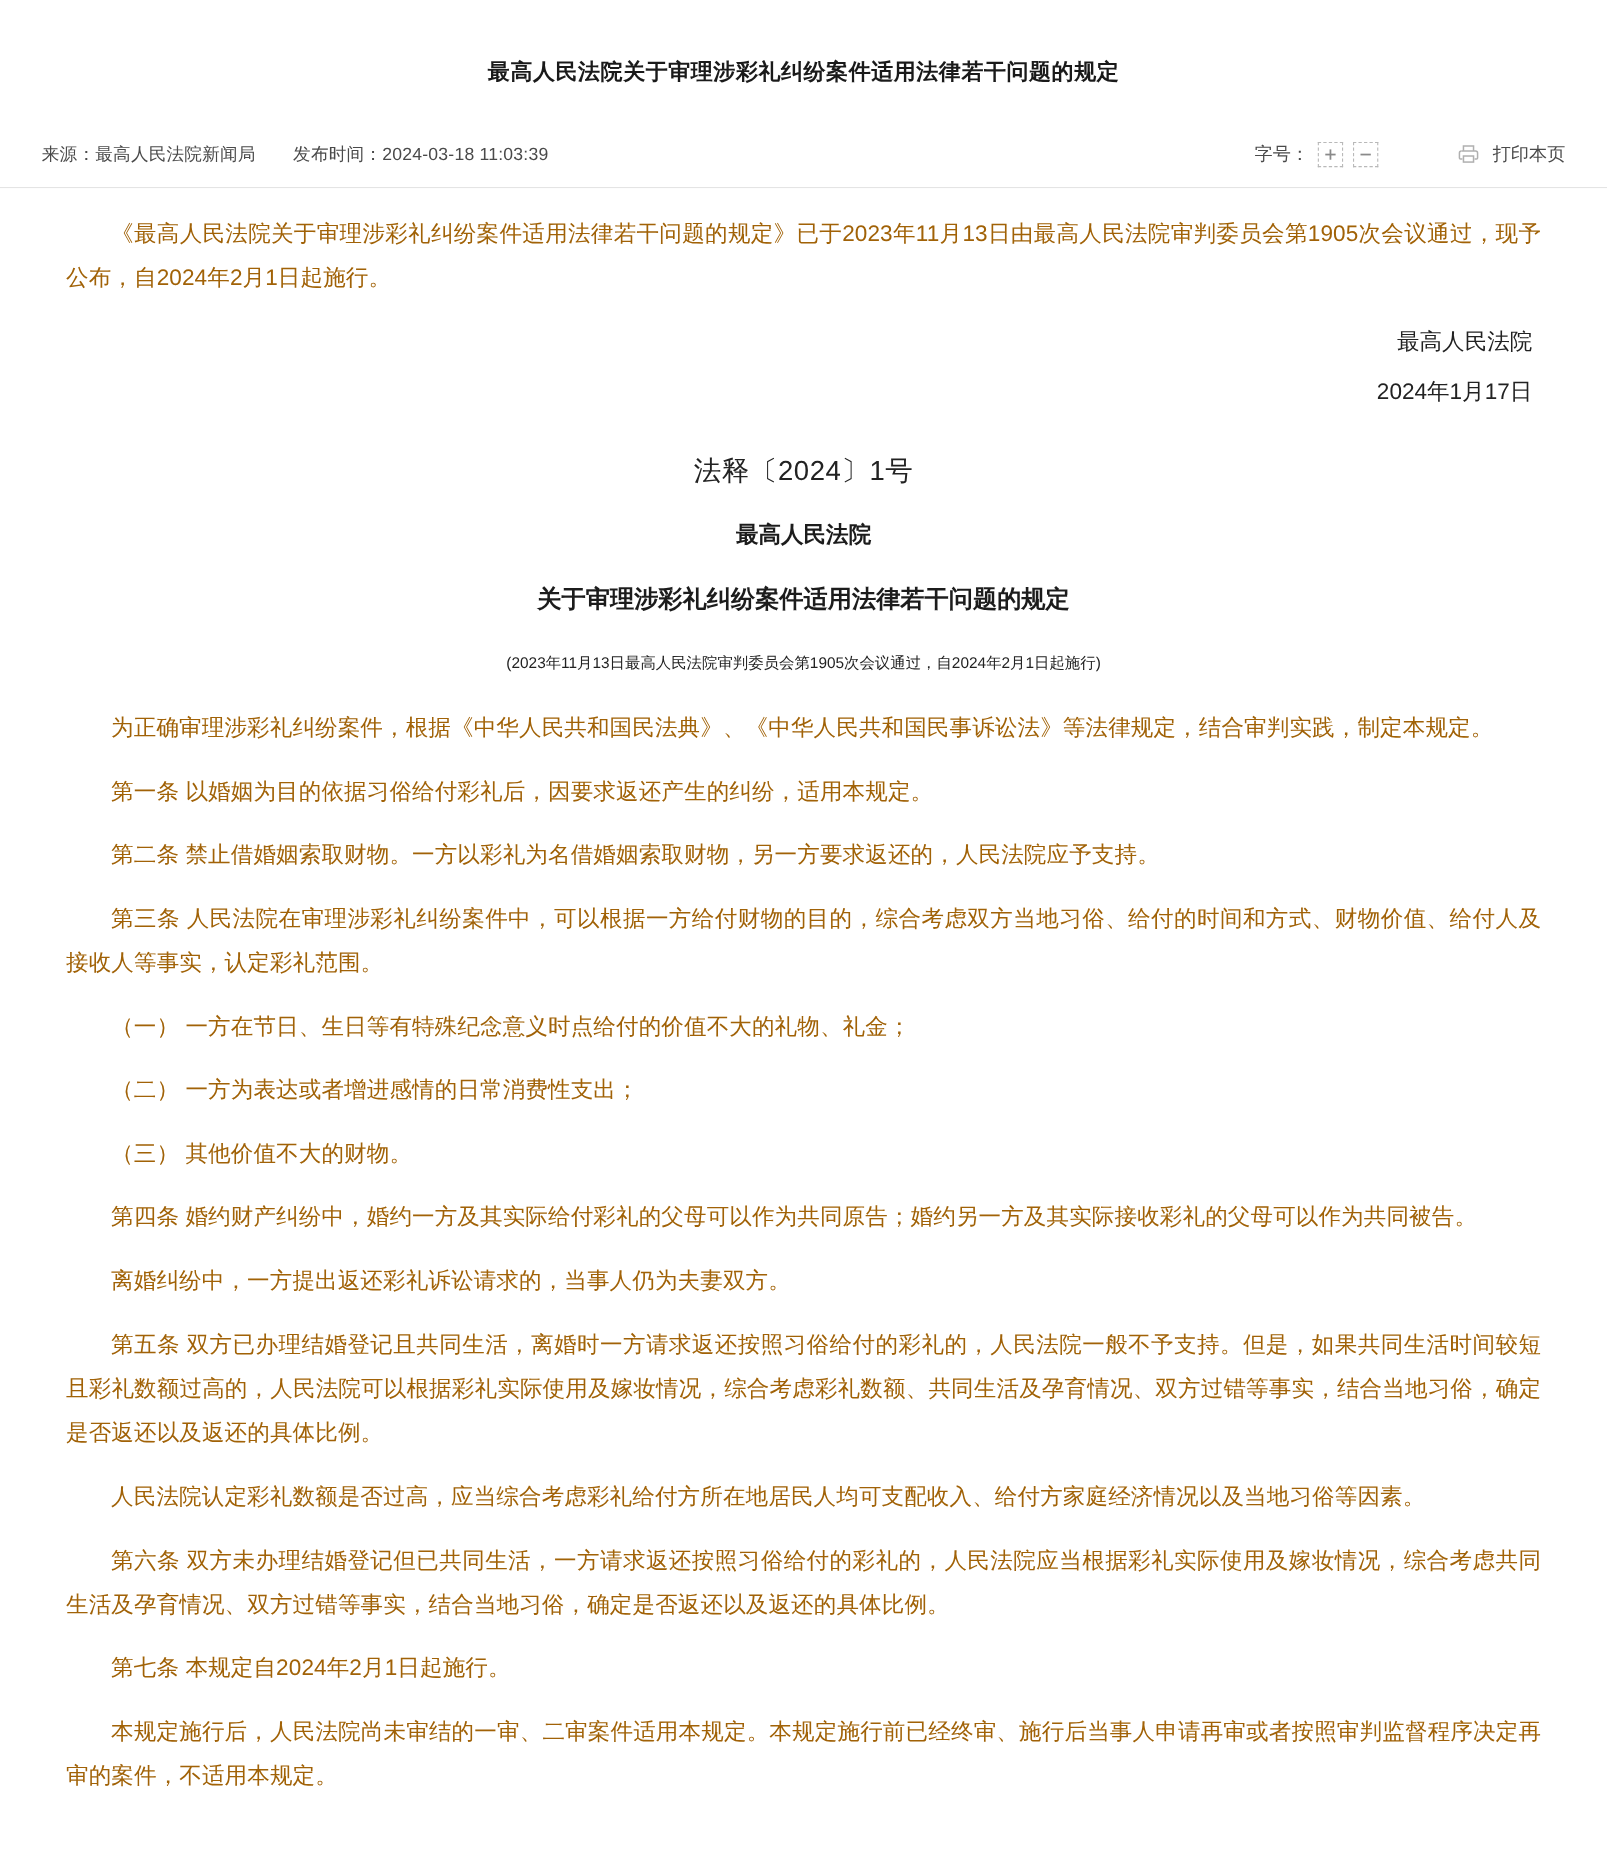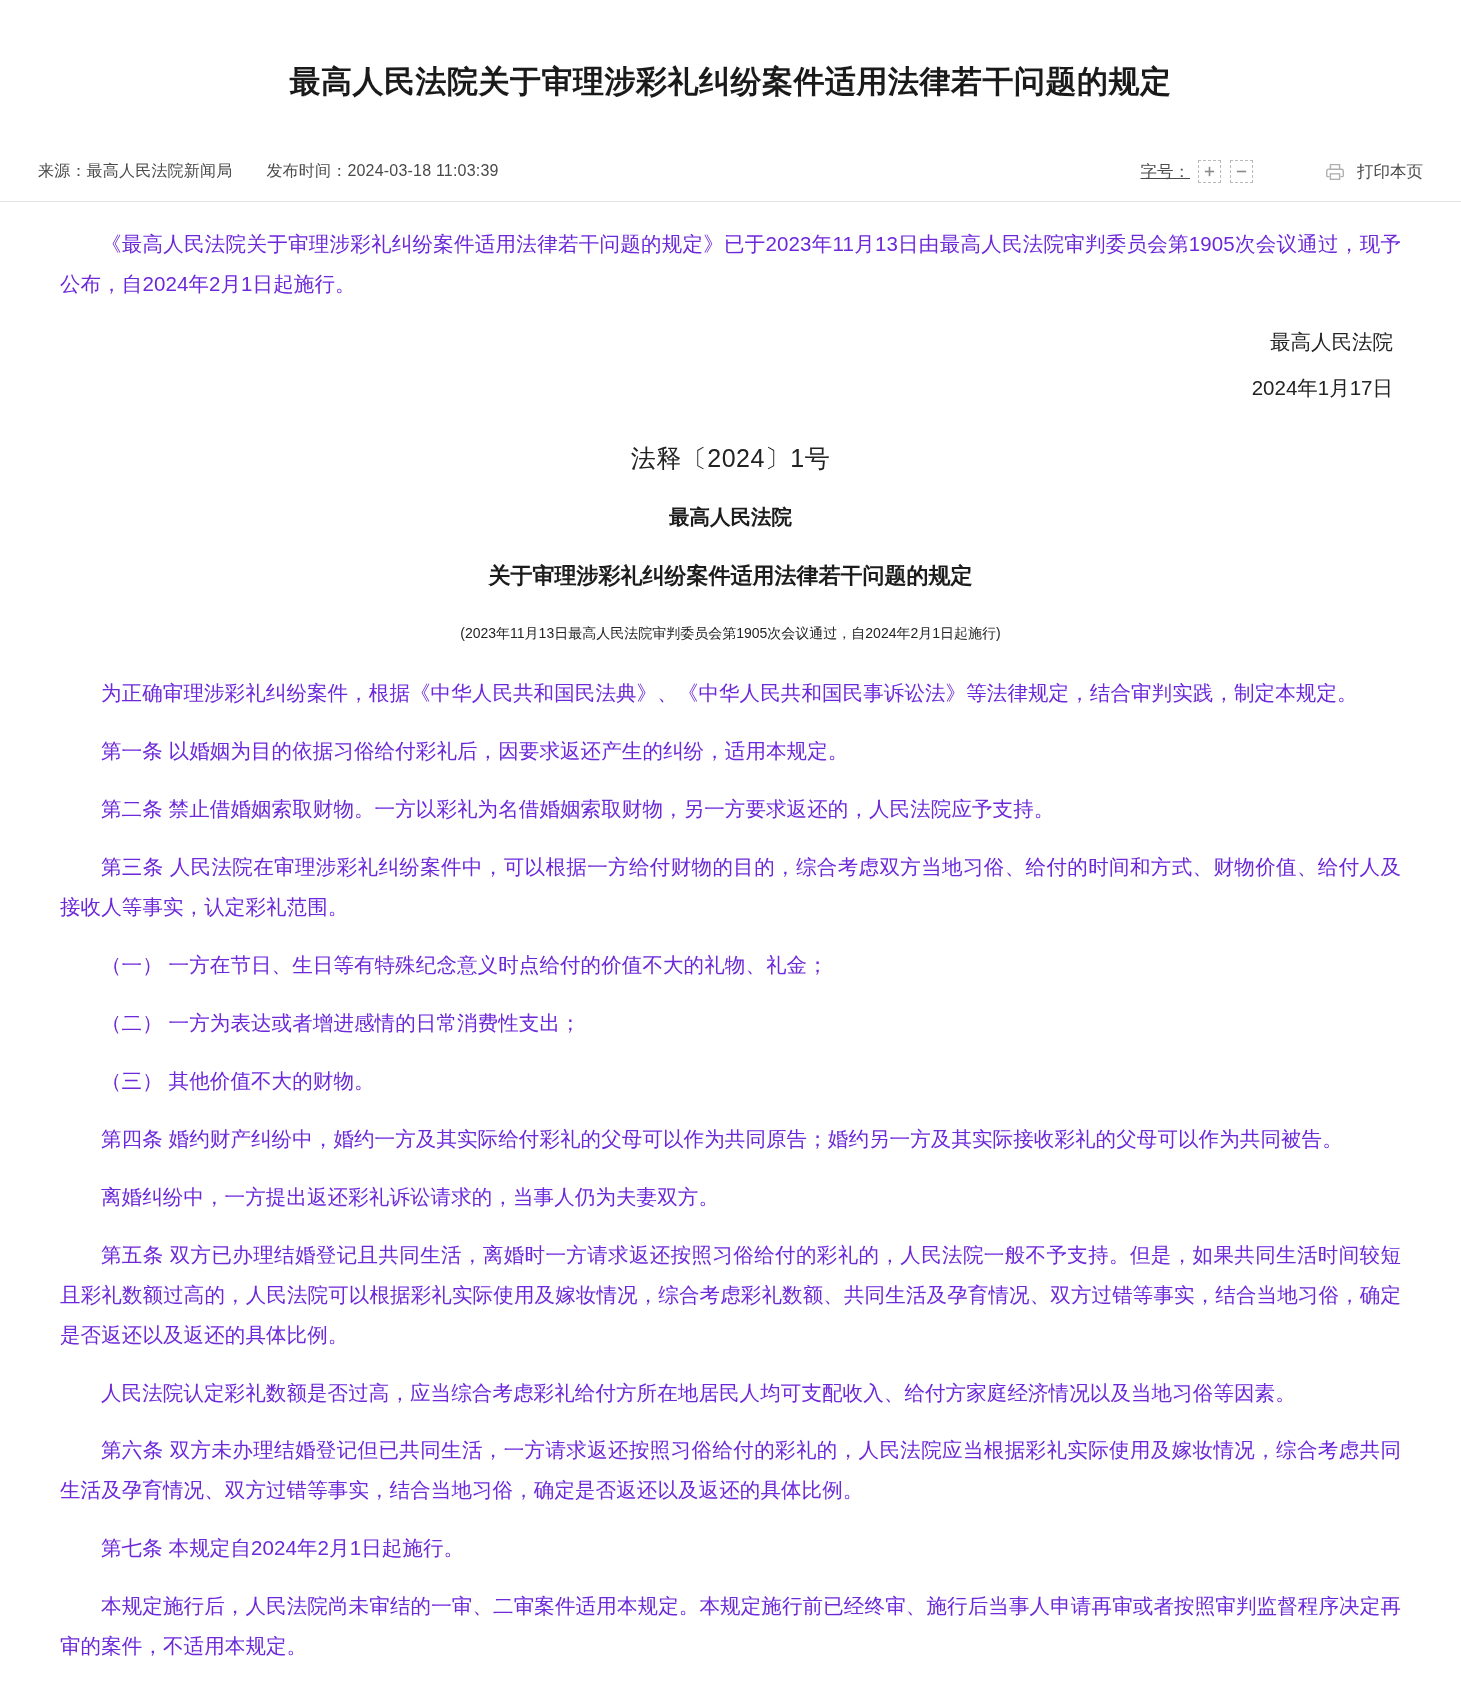--- a/index.html
+++ b/index.html
@@ -18,21 +18,21 @@
   .page {
     width: 1461px;
     box-sizing: border-box;
     padding: 0;
     position: relative;
   }
 
   
   .doc-title {
     text-align: center;
-    font-size: 31px;
+    font-size: 20px;
     font-weight: bold;
     color: #1a1a1a;
     letter-spacing: 0.5px;
     padding: 38px 60px 0 60px;
     line-height: 1.5;
   }
 
   .meta-bar {
     display: flex;
     align-items: center;
@@ -56,21 +56,21 @@
   .meta-right {
     display: flex;
     align-items: center;
     font-size: 16.5px;
     color: #4a4a4a;
   }
   .fontsize-group {
     display: flex;
     align-items: center;
   }
-  .fontsize-label { margin-right: 8px; white-space: nowrap; text-decoration: underline; }
+  .fontsize-label { margin-right: 8px; white-space: nowrap; }
   .fs-btn {
     width: 23px;
     height: 23px;
     border: 1px dashed #b9b9b9;
     display: inline-flex;
     align-items: center;
     justify-content: center;
     margin-right: 9px;
     color: #8a8a8a;
     background: #fff;
@@ -96,21 +96,21 @@
   .print-label { color: #4a4a4a; white-space: nowrap; }
 
   
   .content {
     padding: 22px 60px 40px 60px;
     box-sizing: border-box;
   }
   p.para {
     font-size: 20.5px;
     line-height: 1.95;
-    color: #6d28d9;
+    color: #a16207;
     margin: 0 0 18px 0;
     text-align: justify;
     text-indent: 2em;
     letter-spacing: 0.1px;
   }
   p.para.sub-item { text-indent: 2em; }
 
   .sign-block {
     margin: 10px 0 0 0;
   }

